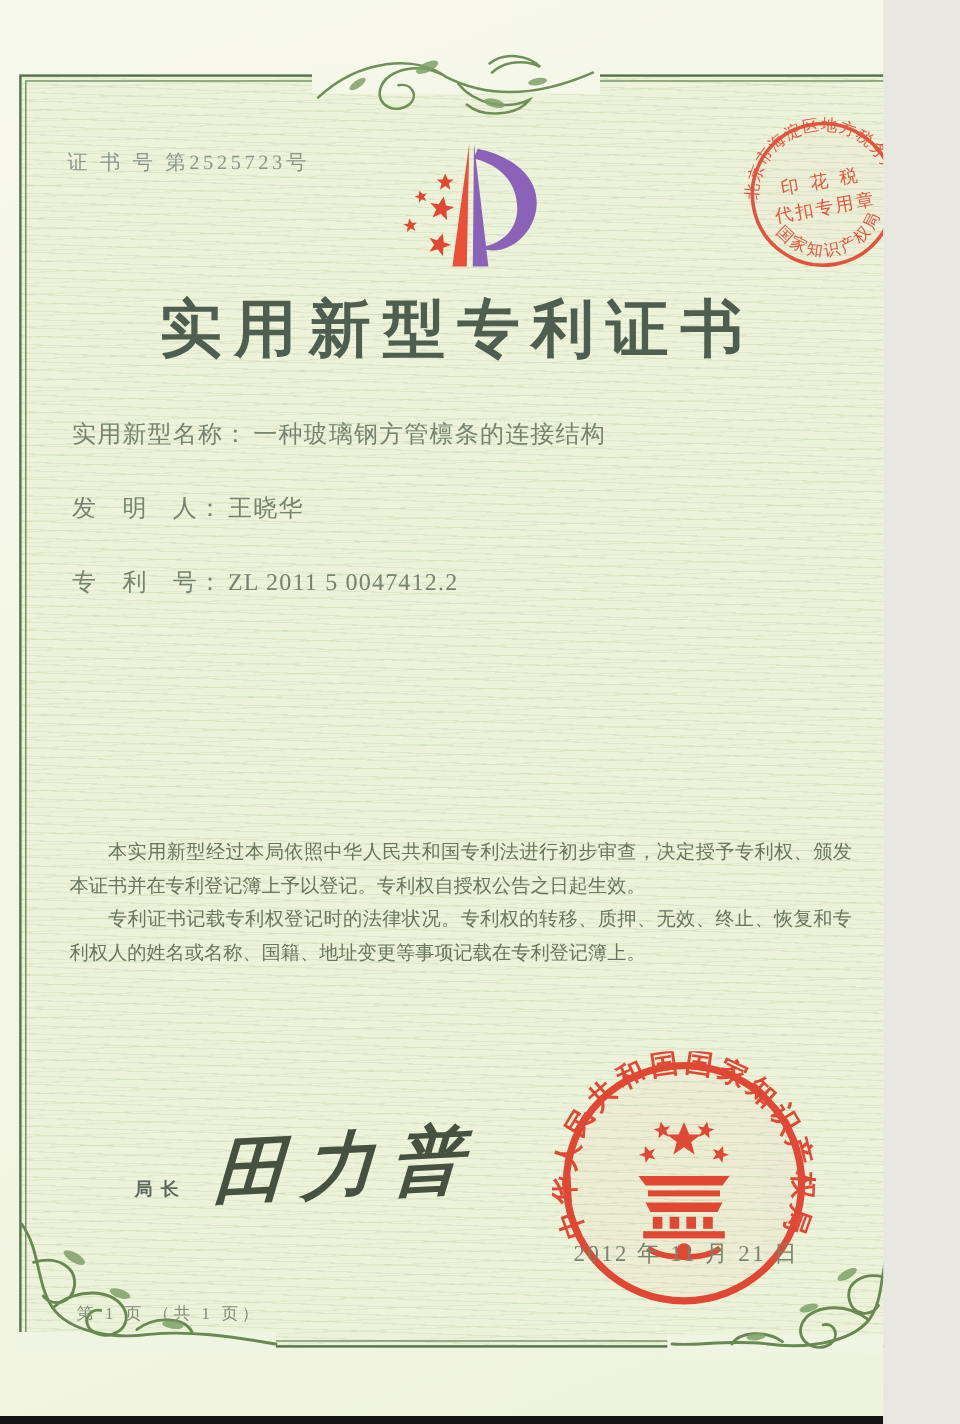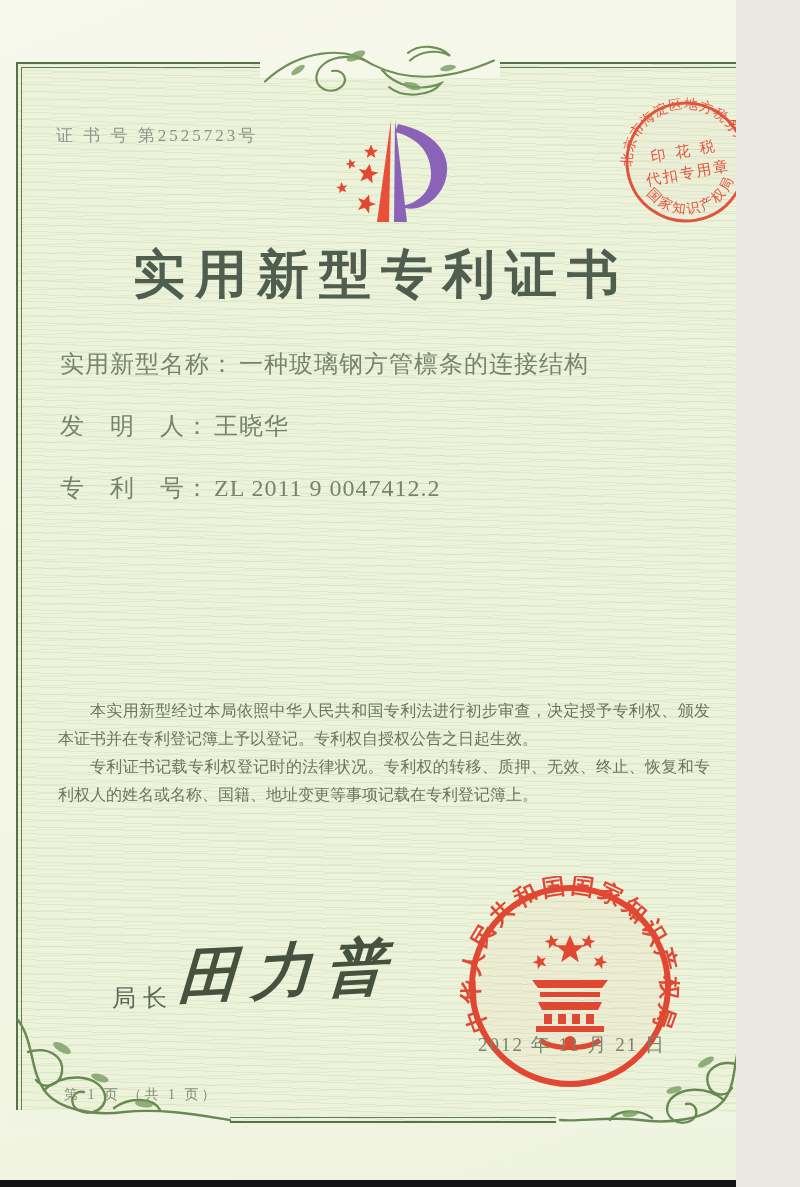--- a/index.html
+++ b/index.html
@@ -40,32 +40,32 @@
   
   .logo{position:absolute;left:322px;top:112px;width:150px;height:128px;}
   
   .title{
     position:absolute;left:16px;top:240px;width:730px;
     text-align:center;font-size:52px;font-weight:600;
     letter-spacing:10px;color:#4f5e4f;
   }
   
   .fields{position:absolute;left:60px;top:348px;width:660px;}
-  .field-row{height:62px;font-size:24px;color:#75836f;letter-spacing:1px;white-space:nowrap;}
+  .field-row{height:62px;font-size:20px;color:#75836f;letter-spacing:1px;white-space:nowrap;}
   .field-row .lbl{margin-right:4px;}
   
   .body-text{
     position:absolute;left:58px;top:697px;width:652px;
     font-size:16px;line-height:28px;color:#68765f;text-align:justify;
   }
   .body-text p{margin:0;text-indent:2em;}
   
   .director-label{
     position:absolute;left:112px;top:982px;
-    font-size:24px;letter-spacing:7px;color:#5c695c;
+    font-size:15px;letter-spacing:7px;color:#5c695c;font-weight:bold;
   }
   .director-name{
     position:absolute;left:178px;top:930px;width:280px;
     font-size:60px;font-weight:bold;font-style:italic;
     color:#46523f;letter-spacing:14px;
     transform:rotate(-3deg) skewX(-6deg);
   }
   
   .office-seal{position:absolute;left:460px;top:876px;width:220px;height:220px;opacity:.93;}
   .seal-date{
@@ -186,21 +186,21 @@
 
   
   <div class="fields">
     <div class="field-row">
       <span class="lbl">实用新型名称：</span><span class="val">一种玻璃钢方管檩条的连接结构</span>
     </div>
     <div class="field-row">
       <span class="lbl">发　明　人：</span><span class="val">王晓华</span>
     </div>
     <div class="field-row">
-      <span class="lbl">专　利　号：</span><span class="val">ZL 2011 9 0047412.2</span>
+      <span class="lbl">专　利　号：</span><span class="val">ZL 2011 5 0047412.2</span>
     </div>
   </div>
 
   
   <div class="body-text">
     <p>本实用新型经过本局依照中华人民共和国专利法进行初步审查，决定授予专利权、颁发本证书并在专利登记簿上予以登记。专利权自授权公告之日起生效。</p>
     <p>专利证书记载专利权登记时的法律状况。专利权的转移、质押、无效、终止、恢复和专利权人的姓名或名称、国籍、地址变更等事项记载在专利登记簿上。</p>
   </div>
 
   

